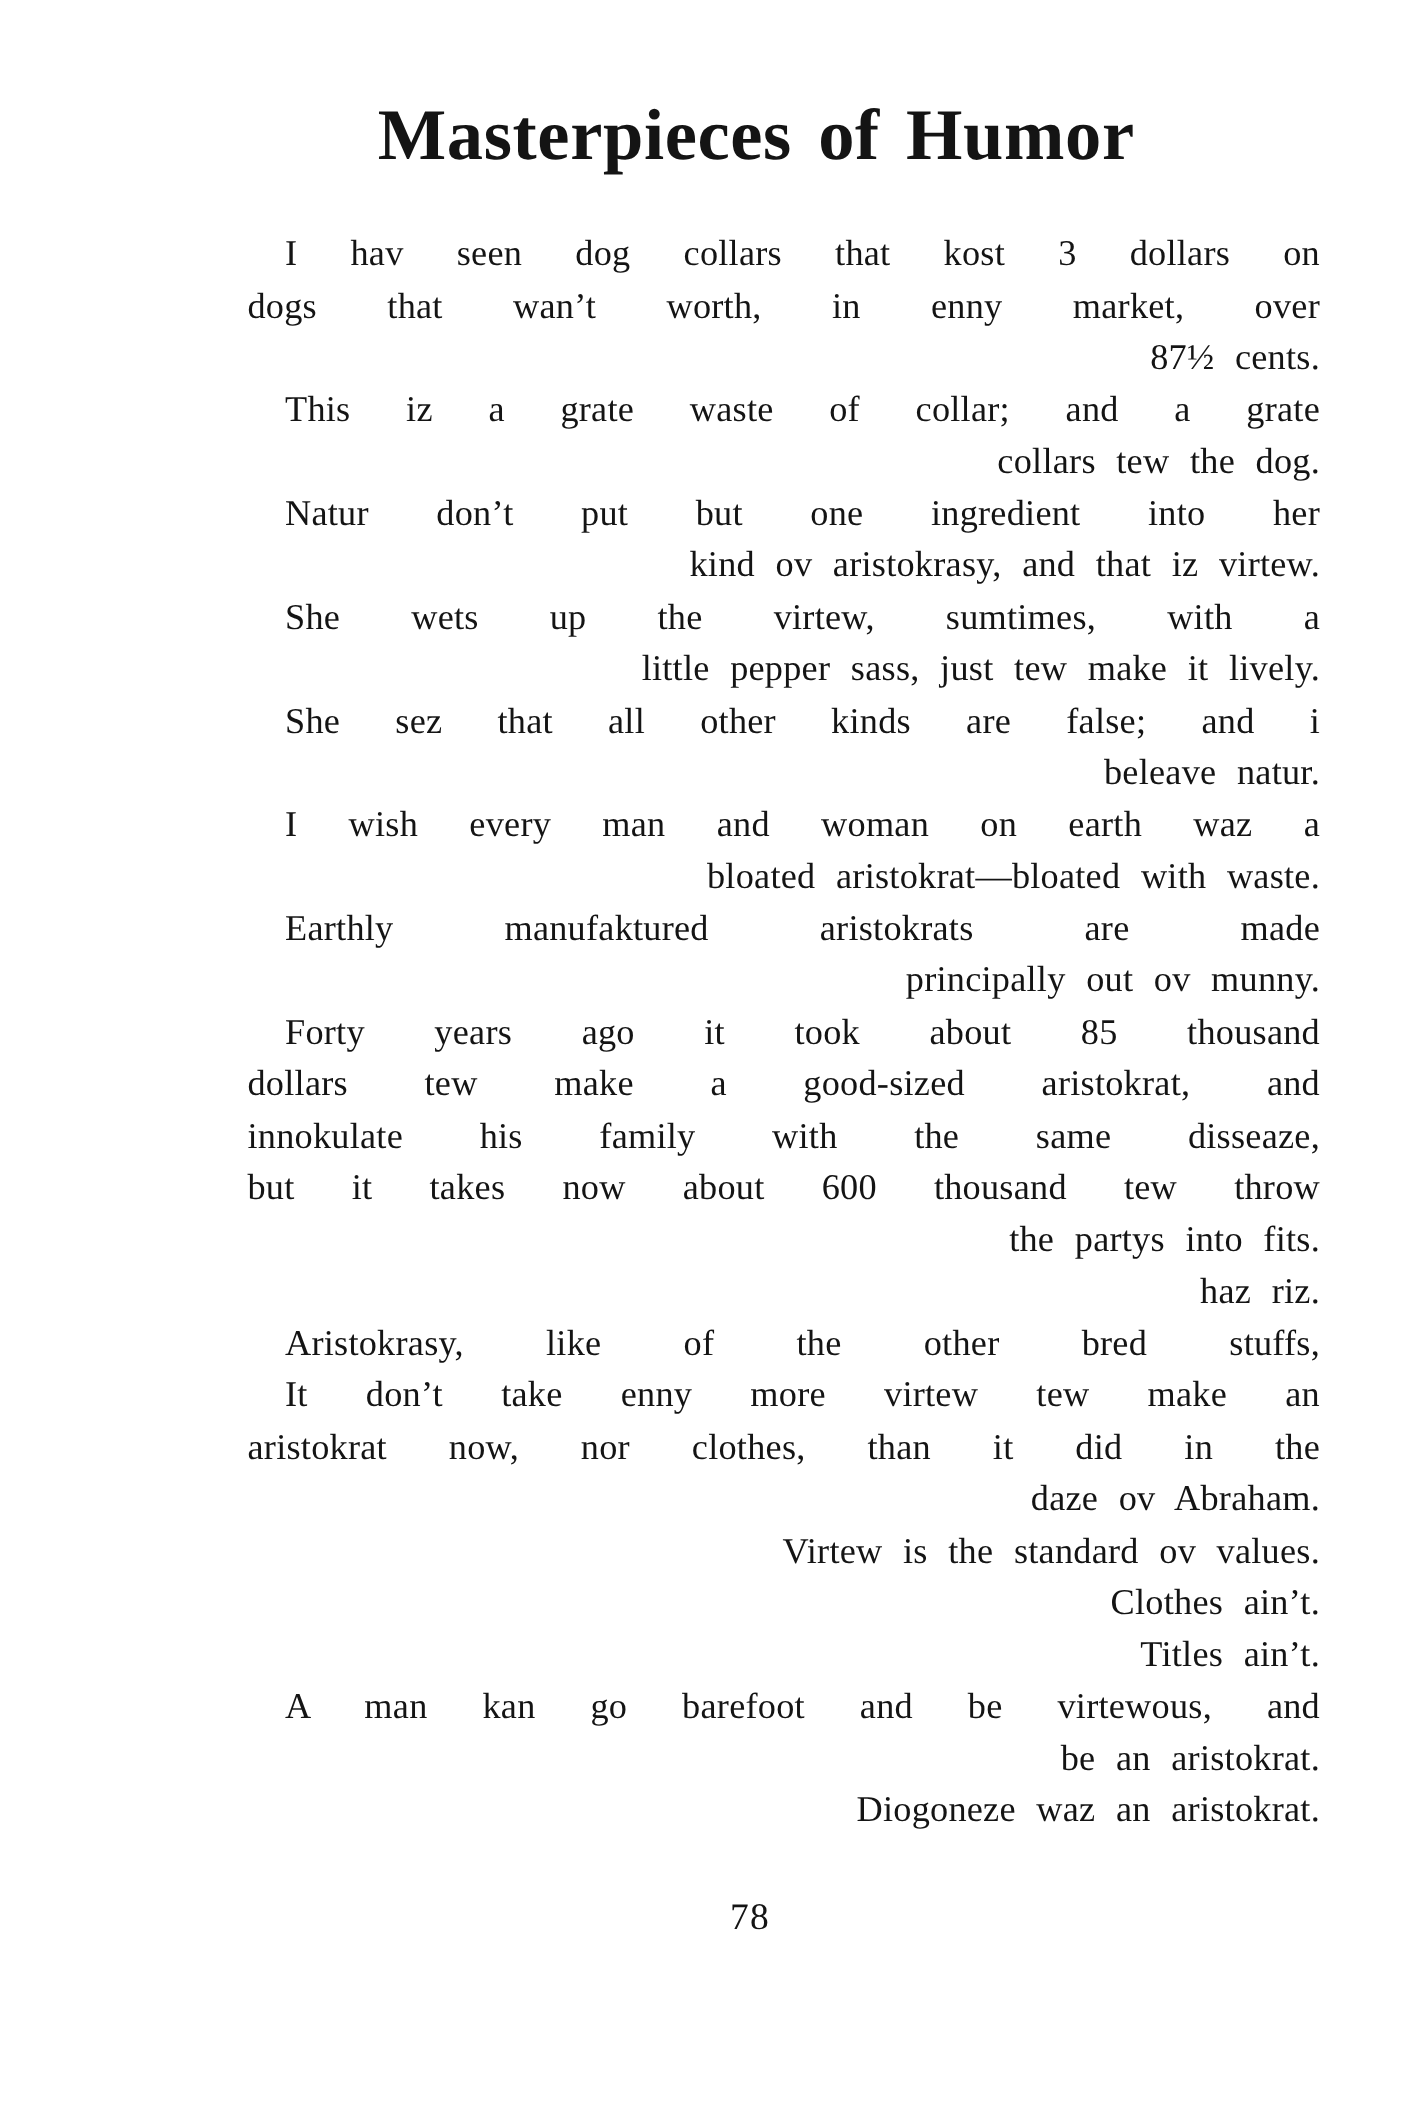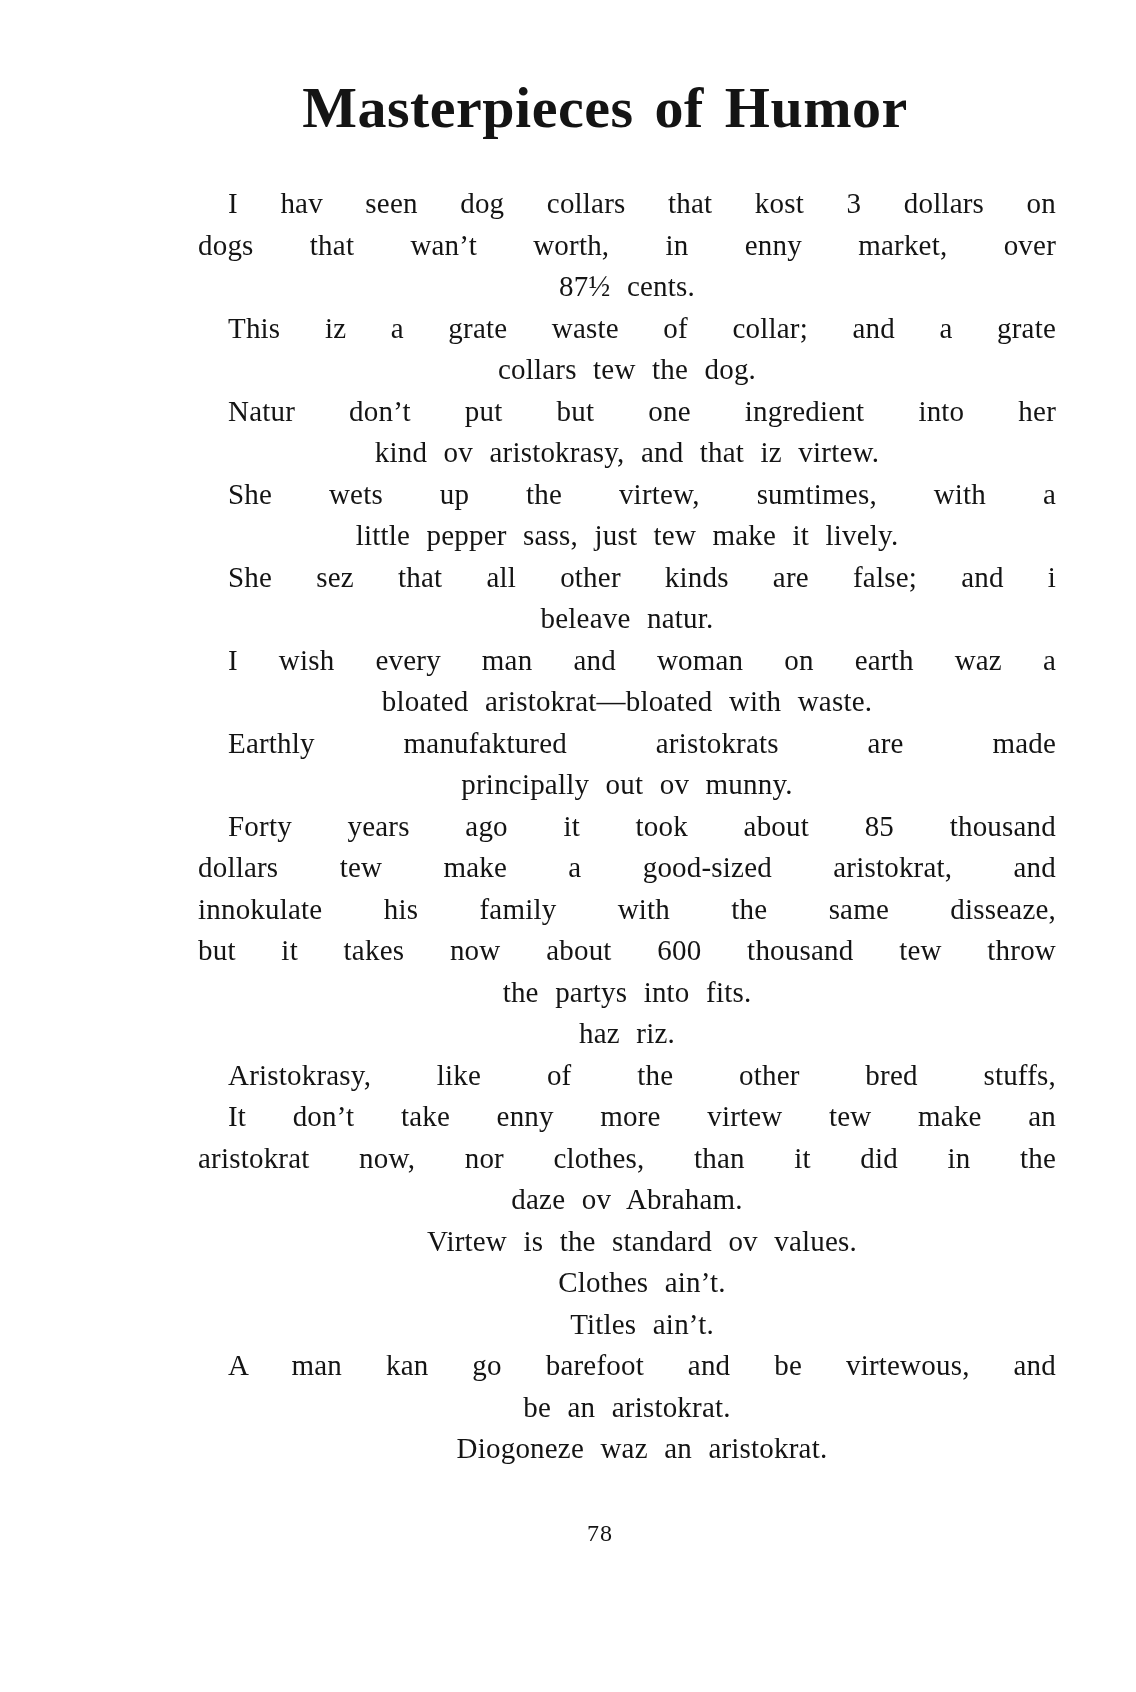--- a/index.html
+++ b/index.html
@@ -41,32 +41,32 @@
     margin-left: 40px;
   }
   .line {
     min-height: 41.5px;
   }
   .line.just {
     text-align: justify;
     text-align-last: justify;
   }
   .line.last {
-    text-align: center;
+    text-align: right;
   }
   .line.indent {
     text-indent: 30px;
   }
   .page-number {
     position: absolute;
     left: 171px;
     top: 1513px;
     width: 858px;
     text-align: center;
-    font-size: 24px;
+    font-size: 30px;
     line-height: 41px;
     letter-spacing: 1px;
   }
 </style>
 </head>
 <body>
 
 <div class="page">
   <h1 class="title">Masterpieces of Humor</h1>
 

